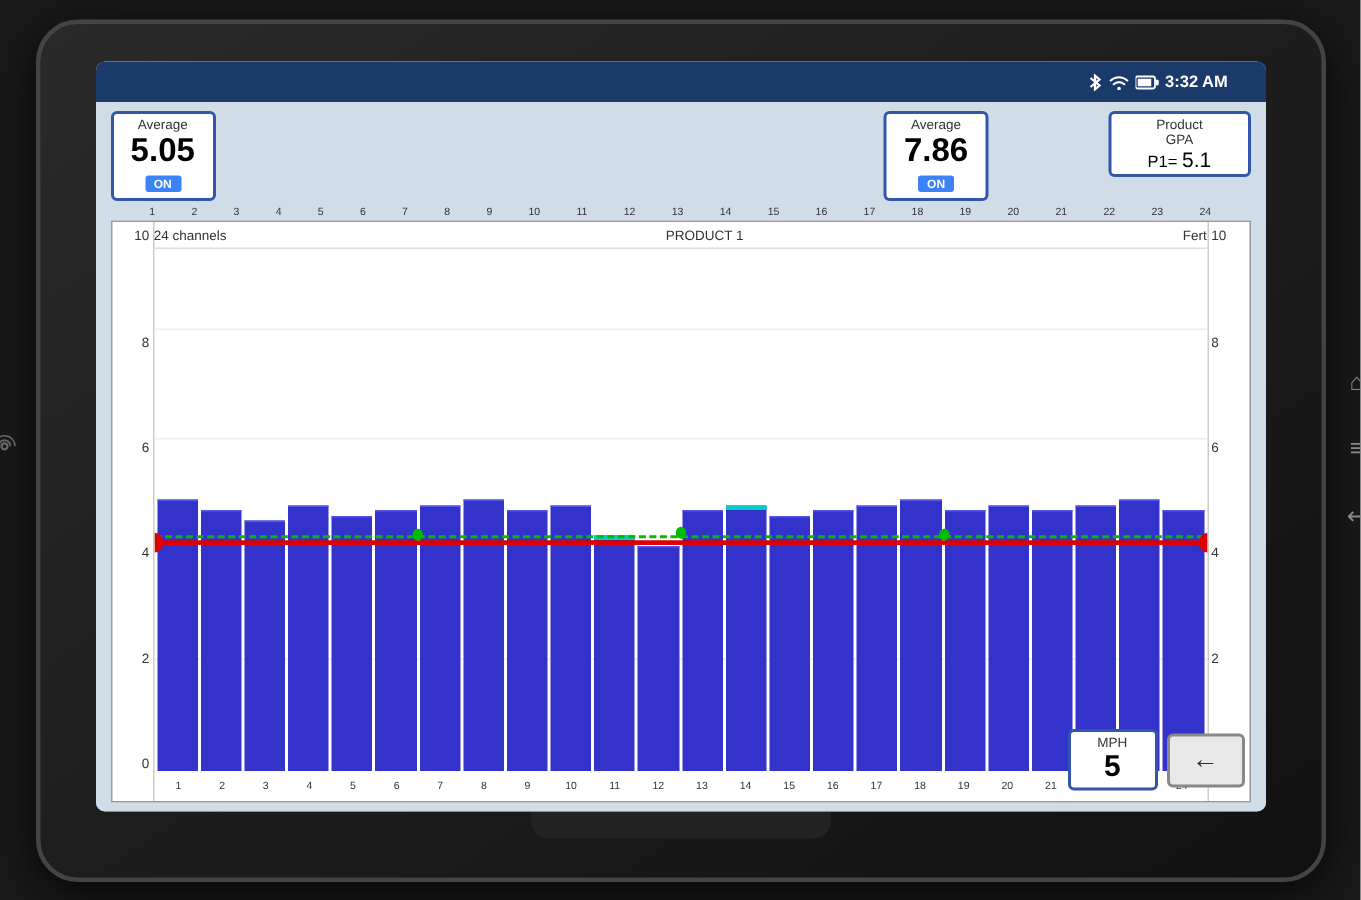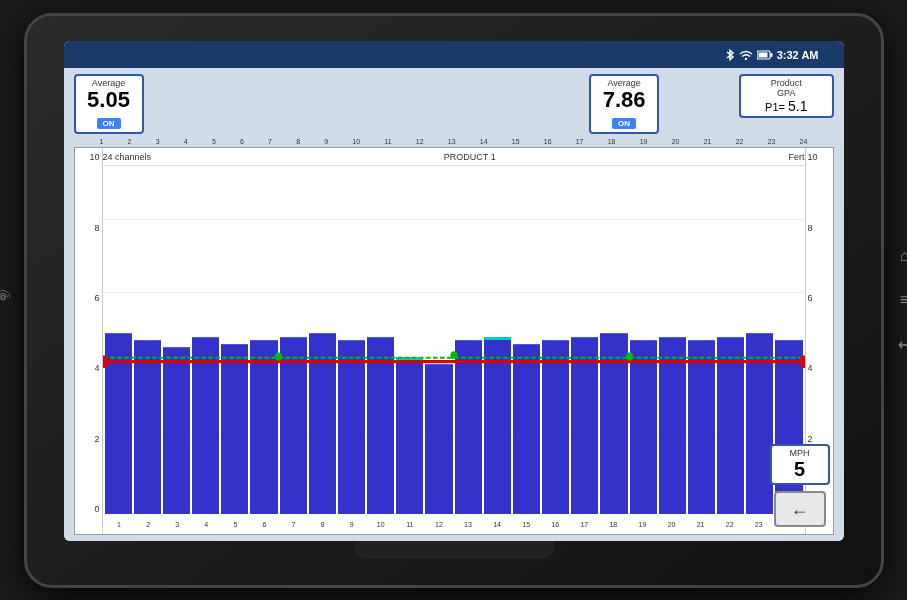--- a/index.html
+++ b/index.html
@@ -235,21 +235,21 @@
       height: 100%;
       pointer-events: none;
     }
 
     
     .bottom-right {
       position: absolute;
       right: 8px;
       bottom: 8px;
       display: flex;
-      flex-direction: column;
+      flex-direction: row;
       gap: 6px;
       align-items: center;
     }
 
     .mph-box {
       background: white;
       border: 2px solid #3355aa;
       border-radius: 4px;
       padding: 2px 10px;
       text-align: center;

